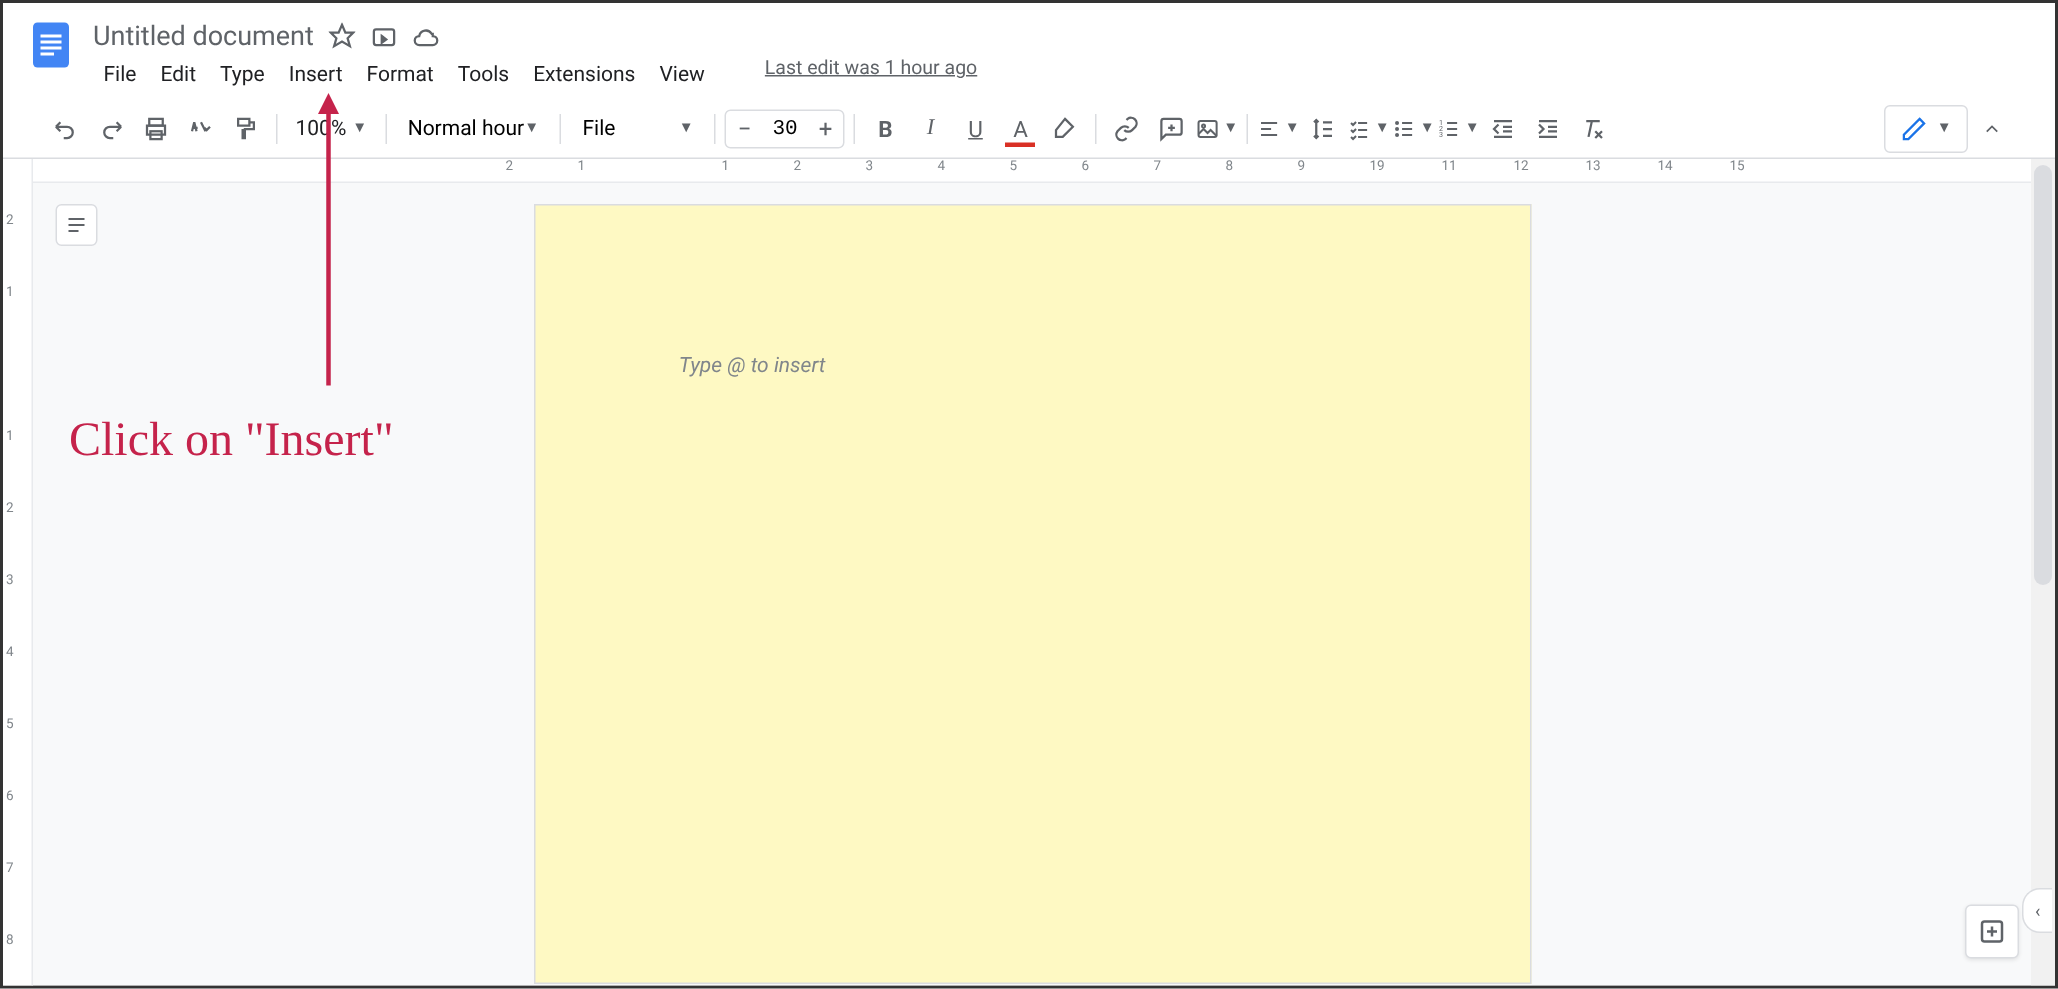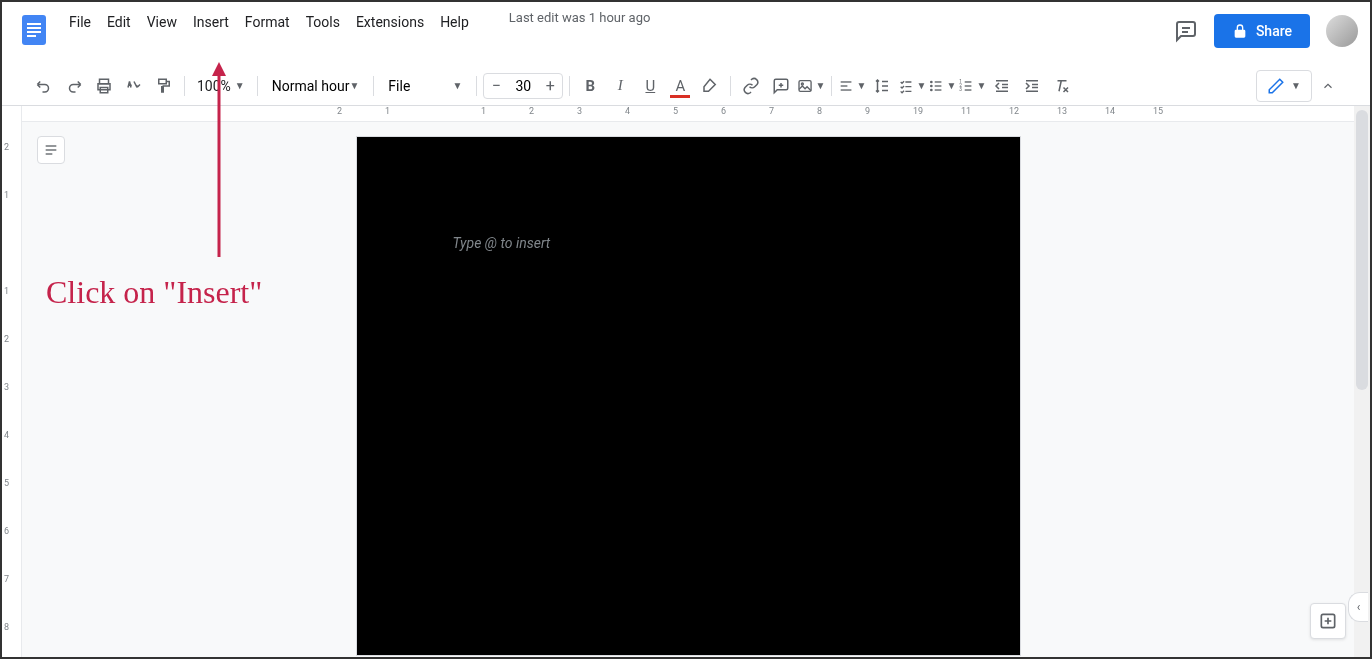--- a/index.html
+++ b/index.html
@@ -8,50 +8,50 @@
     .header { display: flex; align-items: flex-start; padding: 8px 12px 0; height: 64px; }
     .logo { width: 40px; height: 40px; display: flex; align-items: center; justify-content: center; margin-right: 8px; }
     .logo-svg { width: 36px; height: 36px; }
     .title-area { flex: 1; }
     .title-row { display: flex; align-items: center; gap: 10px; height: 28px; }
     .doc-title { font-size: 18px; color: #5f6368; }
     .title-icons { display: flex; gap: 10px; }
     .title-icon { width: 18px; height: 18px; color: #5f6368; cursor: pointer; }
     .menubar { display: flex; gap: 2px; height: 28px; align-items: flex-start; }
     .menu-item { padding: 4px 7px; font-size: 14px; color: #202124; cursor: pointer; border-radius: 4px; }
-    .last-edit { font-size: 13px; color: #5f6368; margin-left: 12px; cursor: pointer; padding-left: 19px; }
+    .last-edit { font-size: 13px; color: #5f6368; text-decoration: underline; margin-left: 12px; cursor: pointer; padding-left: 19px; }
     .header-right { display: flex; align-items: center; gap: 16px; margin-left: auto; padding-top: 4px; }
     .comments-icon { width: 24px; height: 24px; color: #5f6368; cursor: pointer; }
     .share-btn { background: #1a73e8; color: #fff; border: none; border-radius: 4px; padding: 9px 18px; font-size: 14px; font-weight: 500; display: flex; align-items: center; gap: 8px; cursor: pointer; }
     .avatar { width: 32px; height: 32px; border-radius: 50%; background: linear-gradient(135deg, #ddd, #999); }
     
     .toolbar { display: flex; align-items: center; padding: 4px 28px; border-bottom: 1px solid #dadce0; height: 40px; gap: 2px; }
     .tool-btn { width: 28px; height: 28px; display: flex; align-items: center; justify-content: center; border-radius: 4px; cursor: pointer; color: #5f6368; }
     .tool-sep { width: 1px; height: 20px; background: #dadce0; margin: 0 4px; }
     .zoom-select { display: flex; align-items: center; gap: 4px; padding: 4px 6px; font-size: 14px; color: #202124; cursor: pointer; }
     .dropdown-arrow { font-size: 10px; color: #5f6368; }
     .style-select { padding: 4px 8px; font-size: 14px; min-width: 100px; cursor: pointer; display: flex; align-items: center; justify-content: space-between; }
     .font-select { padding: 4px 8px; font-size: 14px; min-width: 90px; cursor: pointer; display: flex; align-items: center; justify-content: space-between; }
     .font-size-group { display: flex; align-items: center; border: 1px solid #dadce0; border-radius: 4px; }
     .font-size-btn { width: 24px; height: 24px; display: flex; align-items: center; justify-content: center; cursor: pointer; color: #5f6368; font-size: 16px; }
-    .font-size-input { width: 30px; text-align: center; border: none; font-size: 14px; background: transparent; }
+    .font-size-input { width: 30px; text-align: center; border: none; font-size: 14px; background: transparent; font-family: Liberation Mono, monospace; }
     .text-color { position: relative; }
     .text-color::after { content: ''; position: absolute; bottom: 2px; left: 4px; right: 4px; height: 3px; background: #d93025; }
     .editing-pill { display: flex; align-items: center; gap: 6px; padding: 6px 10px; border: 1px solid #dadce0; border-radius: 4px; cursor: pointer; color: #1a73e8; margin-left: auto; }
     .collapse-btn { width: 28px; height: 28px; display: flex; align-items: center; justify-content: center; cursor: pointer; color: #5f6368; }
     
     .workspace { display: flex; height: calc(100% - 104px); background: #f8f9fa; position: relative; }
     .v-ruler { width: 20px; background: #fff; border-right: 1px solid #e8eaed; position: relative; font-size: 9px; color: #80868b; }
     .v-ruler-mark { position: absolute; left: 2px; }
     .h-ruler { position: absolute; top: 0; left: 20px; right: 16px; height: 16px; background: #fff; border-bottom: 1px solid #e8eaed; display: flex; font-size: 9px; color: #80868b; }
     .h-ruler-content { position: absolute; left: 315px; display: flex; }
     .h-ruler-mark { width: 48px; text-align: left; position: relative; }
     .outline-btn { position: absolute; top: 30px; left: 35px; width: 28px; height: 28px; border: 1px solid #dadce0; border-radius: 4px; display: flex; align-items: center; justify-content: center; cursor: pointer; background: #fff; color: #5f6368; }
     .canvas-area { flex: 1; padding-top: 16px; overflow: hidden; position: relative; }
-    .page { width: 665px; min-height: 520px; background: #000000; margin: 14px auto 0; border: 1px solid #dadce0; padding: 96px; position: relative; }
+    .page { width: 665px; min-height: 520px; background: #fef9c3; margin: 14px auto 0; border: 1px solid #dadce0; padding: 96px; position: relative; }
     .placeholder { color: #80868b; font-style: italic; font-size: 14px; }
     .scrollbar { width: 16px; background: #f1f1f1; position: relative; }
     .scrollbar-thumb { position: absolute; top: 4px; left: 2px; right: 2px; height: 280px; background: #dadce0; border-radius: 6px; }
     
     .annotation { position: absolute; color: #c5234b; font-family: 'Comic Sans MS', cursive; pointer-events: none; z-index: 100; }
     .annotation-arrow { position: absolute; left: 207px; top: 60px; }
     .annotation-text { position: absolute; left: 44px; top: 272px; font-size: 32px; font-weight: 400; }
     
     .side-tab { position: absolute; right: 2px; top: 590px; width: 20px; height: 30px; background: #fff; border: 1px solid #dadce0; border-right: none; border-radius: 12px 0 0 12px; display: flex; align-items: center; justify-content: center; cursor: pointer; color: #5f6368; font-size: 12px; }
     .explore-btn { position: absolute; right: 24px; bottom: 18px; width: 36px; height: 36px; background: #fff; border: 1px solid #dadce0; border-radius: 4px; display: flex; align-items: center; justify-content: center; cursor: pointer; color: #5f6368; box-shadow: 0 1px 3px rgba(0,0,0,0.1); }
@@ -65,45 +65,46 @@
   <div class="logo">
     <svg class="logo-svg" viewBox="0 0 36 36">
       <rect x="6" y="3" width="24" height="30" rx="3" fill="#4285f4"></rect>
       <rect x="11" y="11" width="14" height="2" fill="#fff"></rect>
       <rect x="11" y="15" width="14" height="2" fill="#fff"></rect>
       <rect x="11" y="19" width="14" height="2" fill="#fff"></rect>
       <rect x="11" y="23" width="9" height="2" fill="#fff"></rect>
     </svg>
   </div>
   <div class="title-area">
+    <div class="title-row">
+      <span class="doc-title">Untitled document</span>
+      <div class="title-icons">
+        <svg class="title-icon" viewBox="0 0 24 24" fill="none" stroke="currentColor" stroke-width="2">
+            <polygon points="12,2 15,9 22,9 17,14 19,21 12,17 5,21 7,14 2,9 9,9"></polygon>
+          </svg>
+        <svg class="title-icon" viewBox="0 0 24 24" fill="none" stroke="currentColor" stroke-width="2">
+            <rect x="3" y="6" width="18" height="14" rx="2"></rect>
+            <path d="M10 12l4 3-4 3v-6z" fill="currentColor"></path>
+          </svg>
+        <svg class="title-icon" viewBox="0 0 24 24" fill="none" stroke="currentColor" stroke-width="2">
+            <path d="M18 10h-1a6 6 0 00-11 2 4 4 0 000 8h12a4 4 0 000-8z"></path>
+          </svg>
+      </div>
+    </div>
     <div class="menubar">
       <span class="menu-item">File</span>
       <span class="menu-item">Edit</span>
-      <span class="menu-item">View</span>
+      <span class="menu-item">Type</span>
       <span class="menu-item">Insert</span>
       <span class="menu-item">Format</span>
       <span class="menu-item">Tools</span>
       <span class="menu-item">Extensions</span>
-      <span class="menu-item">Help</span>
+      <span class="menu-item">View</span>
       <span class="last-edit">Last edit was 1 hour ago</span>
     </div>
-  </div>
-  <div class="header-right">
-    <svg class="comments-icon" viewBox="0 0 24 24" fill="none" stroke="currentColor" stroke-width="2">
-        <path d="M21 15a2 2 0 01-2 2H7l-4 4V5a2 2 0 012-2h14a2 2 0 012 2z"></path>
-        <line x1="8" y1="9" x2="16" y2="9"></line>
-        <line x1="8" y1="13" x2="14" y2="13"></line>
-      </svg>
-    <button class="share-btn">
-      <svg width="16" height="16" viewBox="0 0 24 24" fill="currentColor">
-          <path d="M12 2a5 5 0 00-5 5v3H6a2 2 0 00-2 2v8a2 2 0 002 2h12a2 2 0 002-2v-8a2 2 0 00-2-2h-1V7a5 5 0 00-5-5zm-3 5a3 3 0 016 0v3H9V7z"></path>
-        </svg>
-      <span>Share</span>
-    </button>
-    <div class="avatar"></div>
   </div>
 </div>
 
 <div class="toolbar">
   <div class="tool-btn">
       <svg width="18" height="18" viewBox="0 0 24 24" fill="none" stroke="currentColor" stroke-width="2">
         <path d="M3 10h10a5 5 0 010 10h-3M3 10l4-4M3 10l4 4"></path>
       </svg>
     </div>
   <div class="tool-btn">

